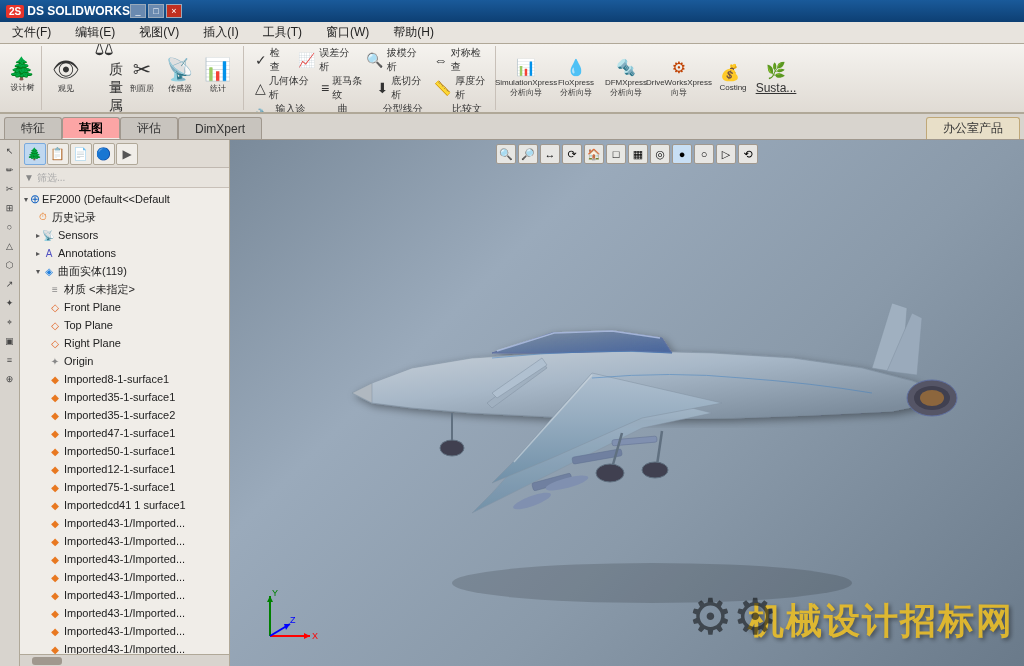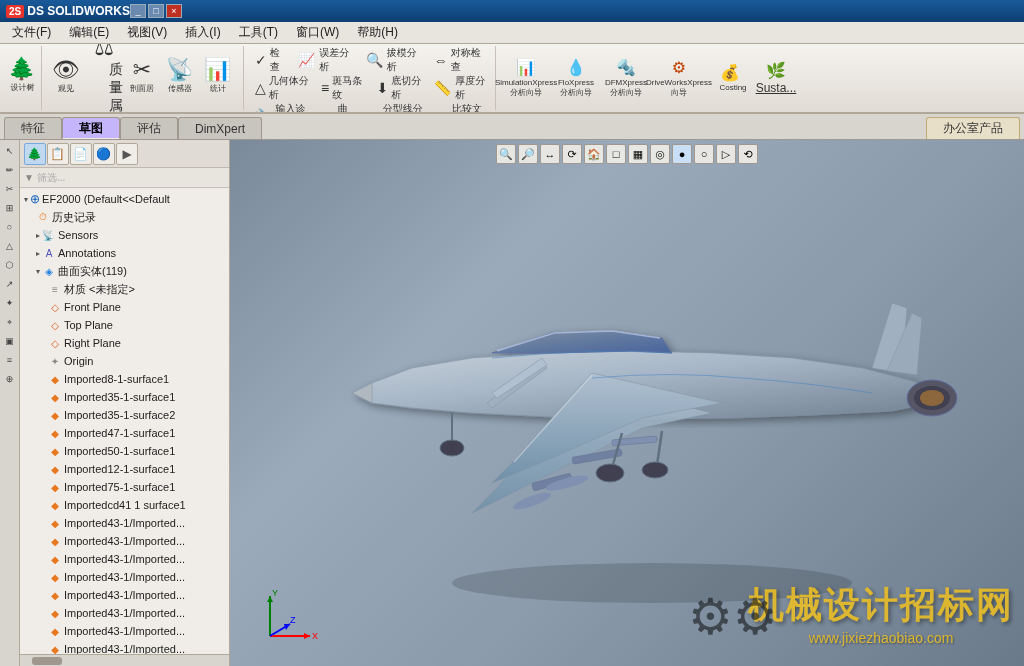--- a/index.html
+++ b/index.html
@@ -54,21 +54,21 @@
     }
 
     
     #menubar {
       height: 22px;
       background: #e8e4de;
       border-bottom: 1px solid #b0a898;
       display: flex;
       align-items: center;
       padding: 0 4px;
-      gap: 2px;
+      gap: 8px;
     }
     .menu-item {
       padding: 2px 8px;
       font-size: 12px;
       cursor: pointer;
       color: #222;
       border-radius: 2px;
     }
 
     
@@ -166,21 +166,21 @@
       border: 1px solid #a0988e;
       border-bottom: none;
       border-radius: 3px 3px 0 0;
       cursor: pointer;
       font-size: 12px;
       display: flex;
       align-items: center;
       color: #333;
     }
     .tab.active {
-      background: #c4b5fd;
+      background: #fca5a5;
       border-bottom: 1px solid #f0ede8;
       color: #000;
       font-weight: bold;
     }
     .tab-office {
       margin-left: auto;
       margin-right: 4px;
       background: #e8dfc8;
       border-color: #c0a878;
     }
@@ -822,18 +822,17 @@
         <line x1="10" y1="50" x2="30" y2="38" stroke="blue" stroke-width="2"></line>
         <polygon points="30,38 24,38 26,44" fill="blue"></polygon>
         <text x="30" y="37" font-size="9" fill="blue">Z</text>
       </svg>
     </div>
 
     <div id="watermark">
       <div style="position:relative; display:inline-block;">
         <div class="watermark-gears">⚙⚙</div>
         <div class="watermark-chinese">机械设计招标网</div>
-        <div class="watermark-url">www.jixiezhaobiao.com</div>
       </div>
     </div>
 
   </div>
 </div>
 
 </body></html>

